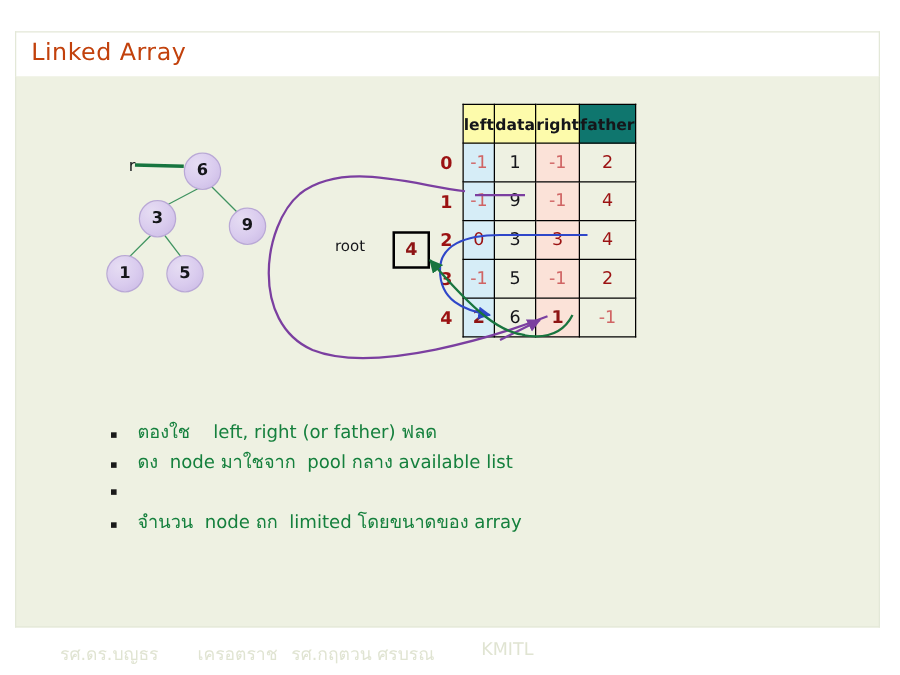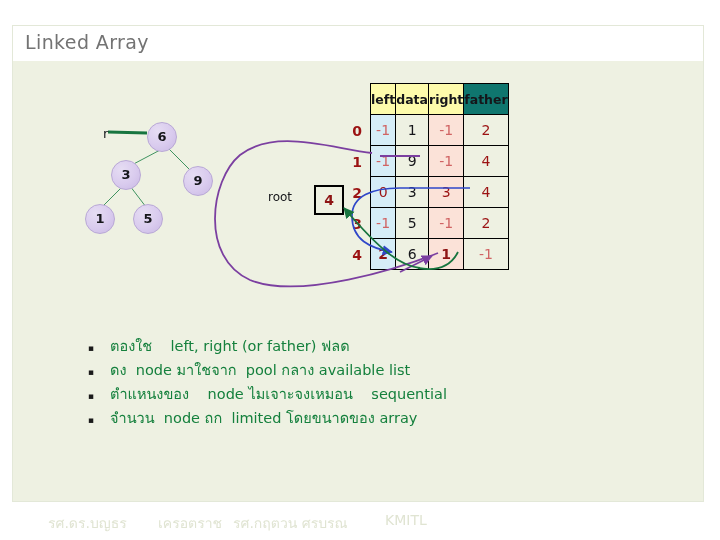--- a/index.html
+++ b/index.html
@@ -32,21 +32,21 @@
     border: 1px solid #e3e8d8;
     border-bottom: none;
     box-sizing: border-box;
   }
   #title-text {
     position: absolute;
     left: 12px;
     top: 5px;
     font-size: 19px;
     font-weight: 500;
-    color: #737373;
+    color: #c2410c;
     letter-spacing: 0.4px;
     white-space: nowrap;
   }
 
   
   #content-body {
     position: absolute;
     left: 12px;
     top: 61px;
     width: 692px;
@@ -339,21 +339,20 @@
     <div class="bullet-row">
       <span class="bullet-mark">▪</span>
       <span class="bullet-text">ตองใช    left, right (or father) ฟลด</span>
     </div>
     <div class="bullet-row">
       <span class="bullet-mark">▪</span>
       <span class="bullet-text">ดง  node มาใชจาก  pool กลาง available list</span>
     </div>
     <div class="bullet-row">
       <span class="bullet-mark">▪</span>
-      <span class="bullet-text">ตำแหนงของ    node ไมเจาะจงเหมอน    sequential</span>
     </div>
     <div class="bullet-row">
       <span class="bullet-mark">▪</span>
       <span class="bullet-text">จำนวน  node ถก  limited โดยขนาดของ array</span>
     </div>
   </div>
 
   <div id="footer">
     <span class="foot-seg" id="foot-a">รศ.ดร.บญธร</span>
     <span class="foot-seg" id="foot-b">เครอตราช</span>

